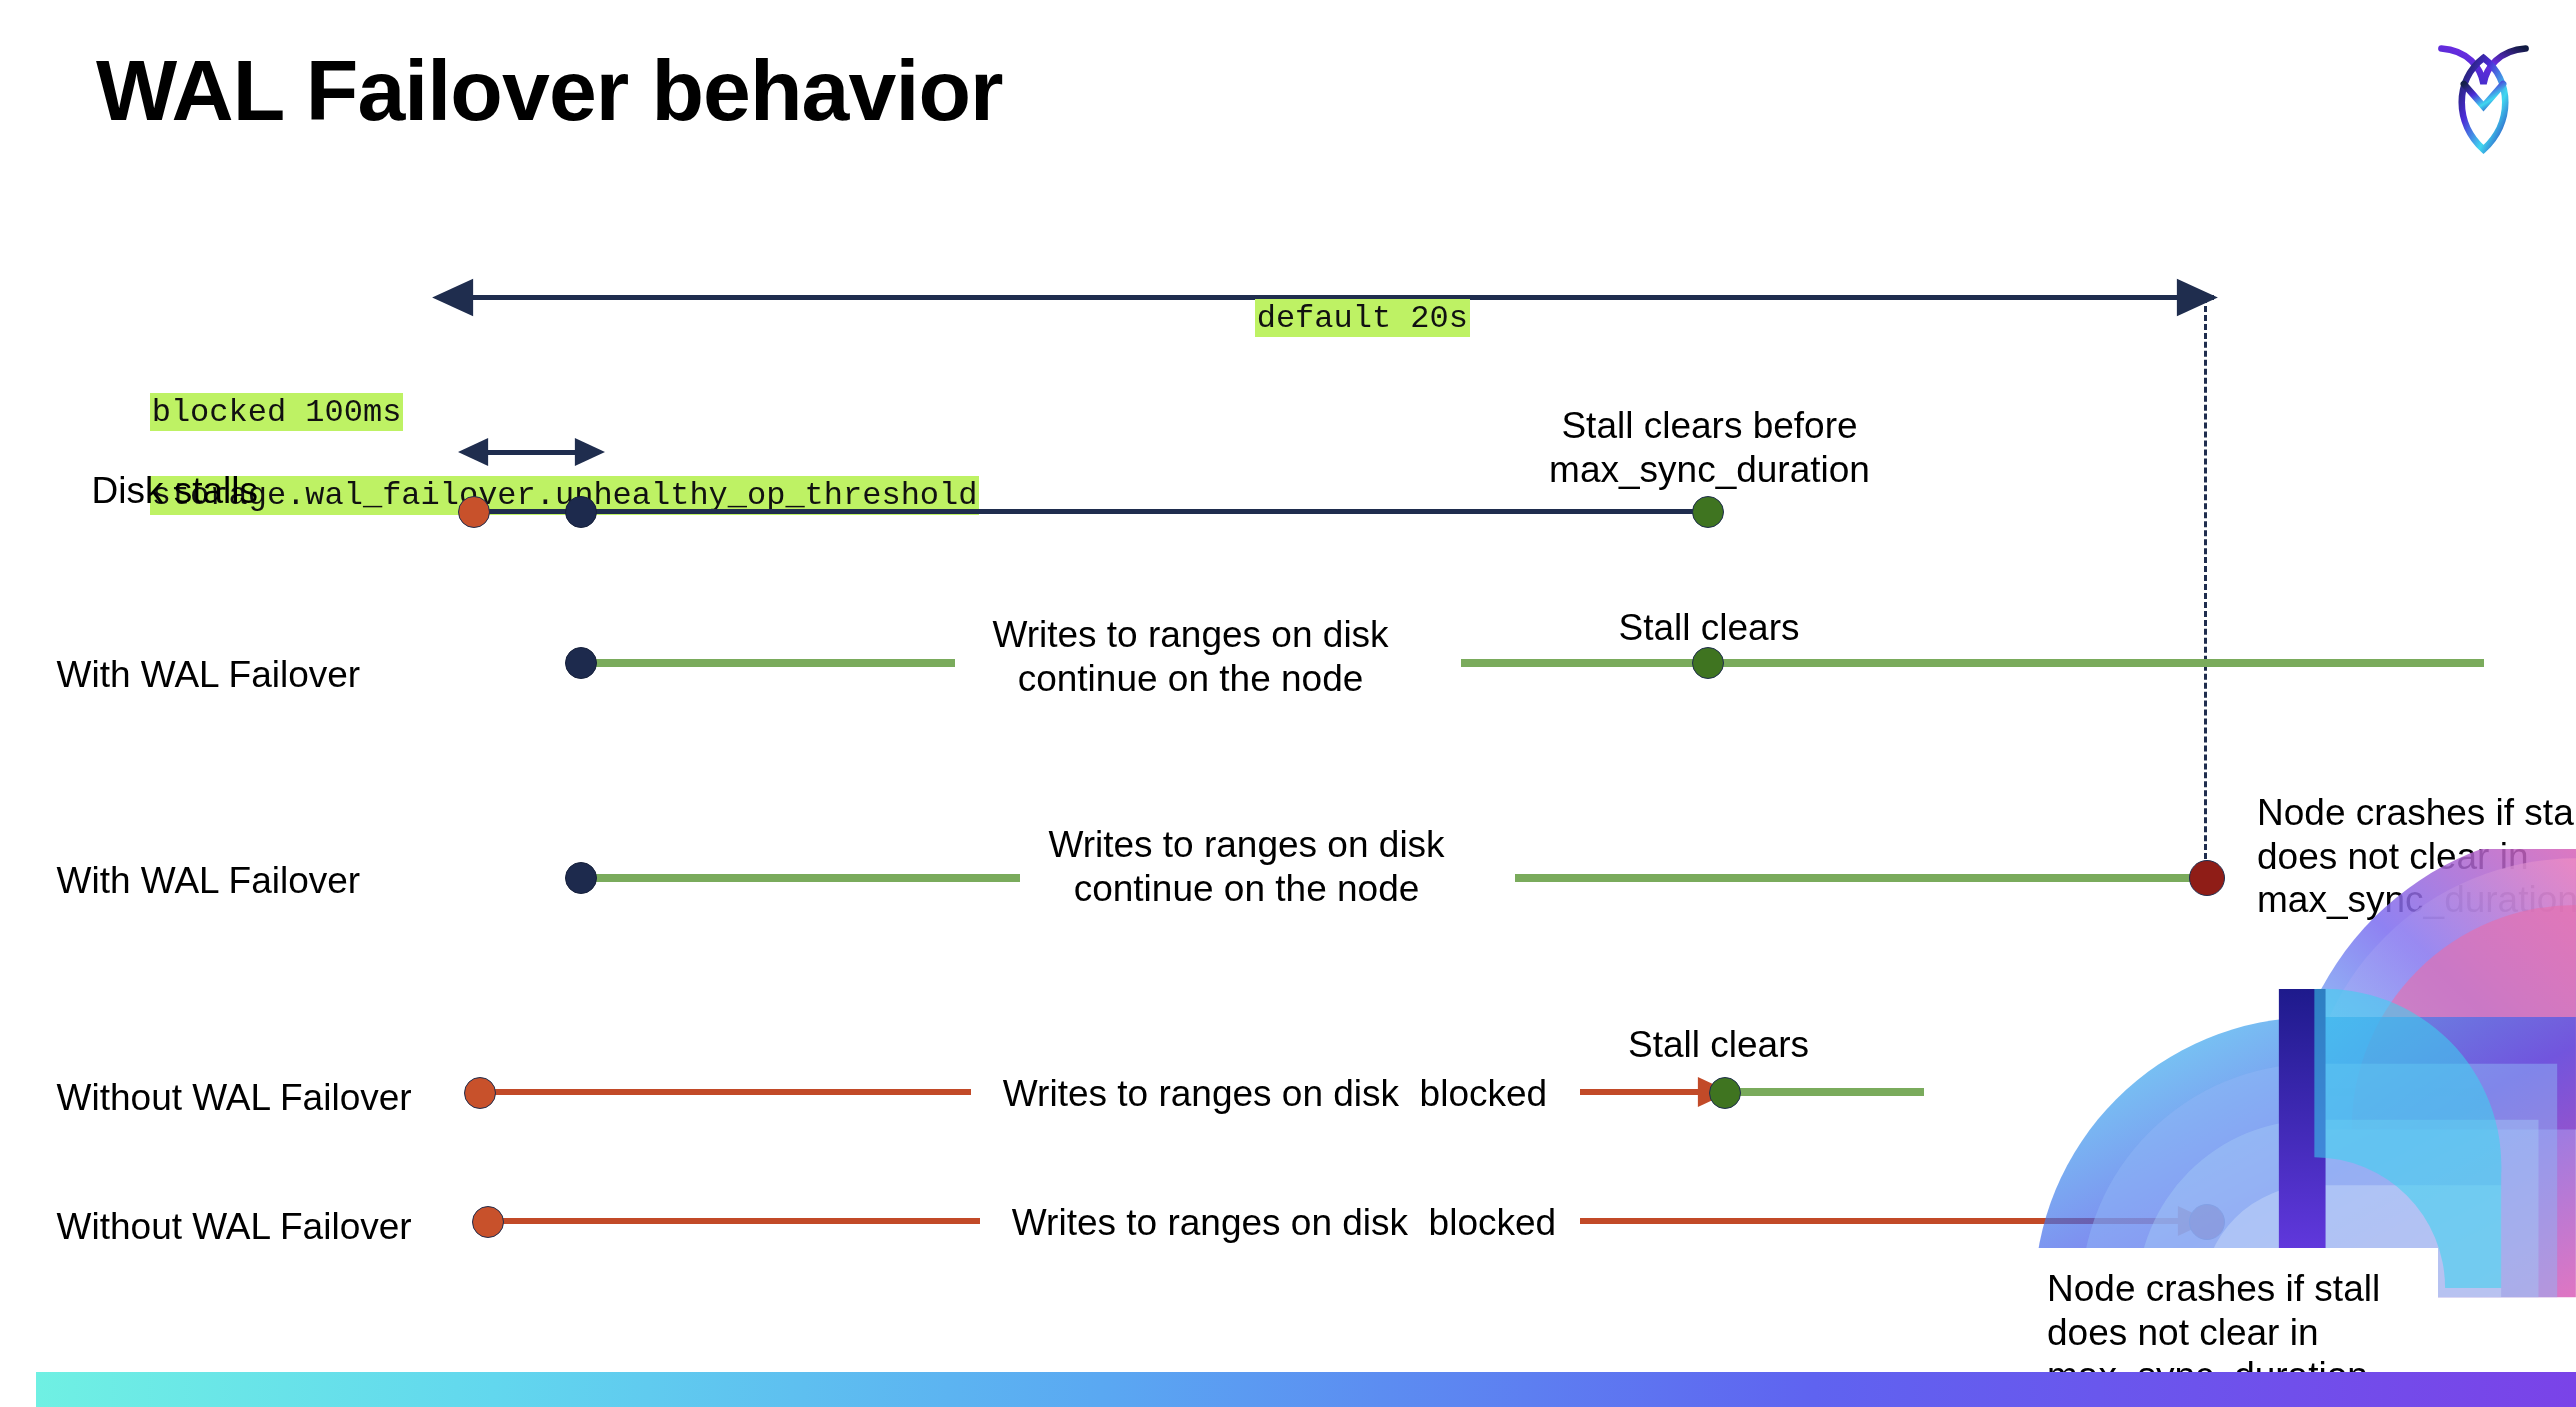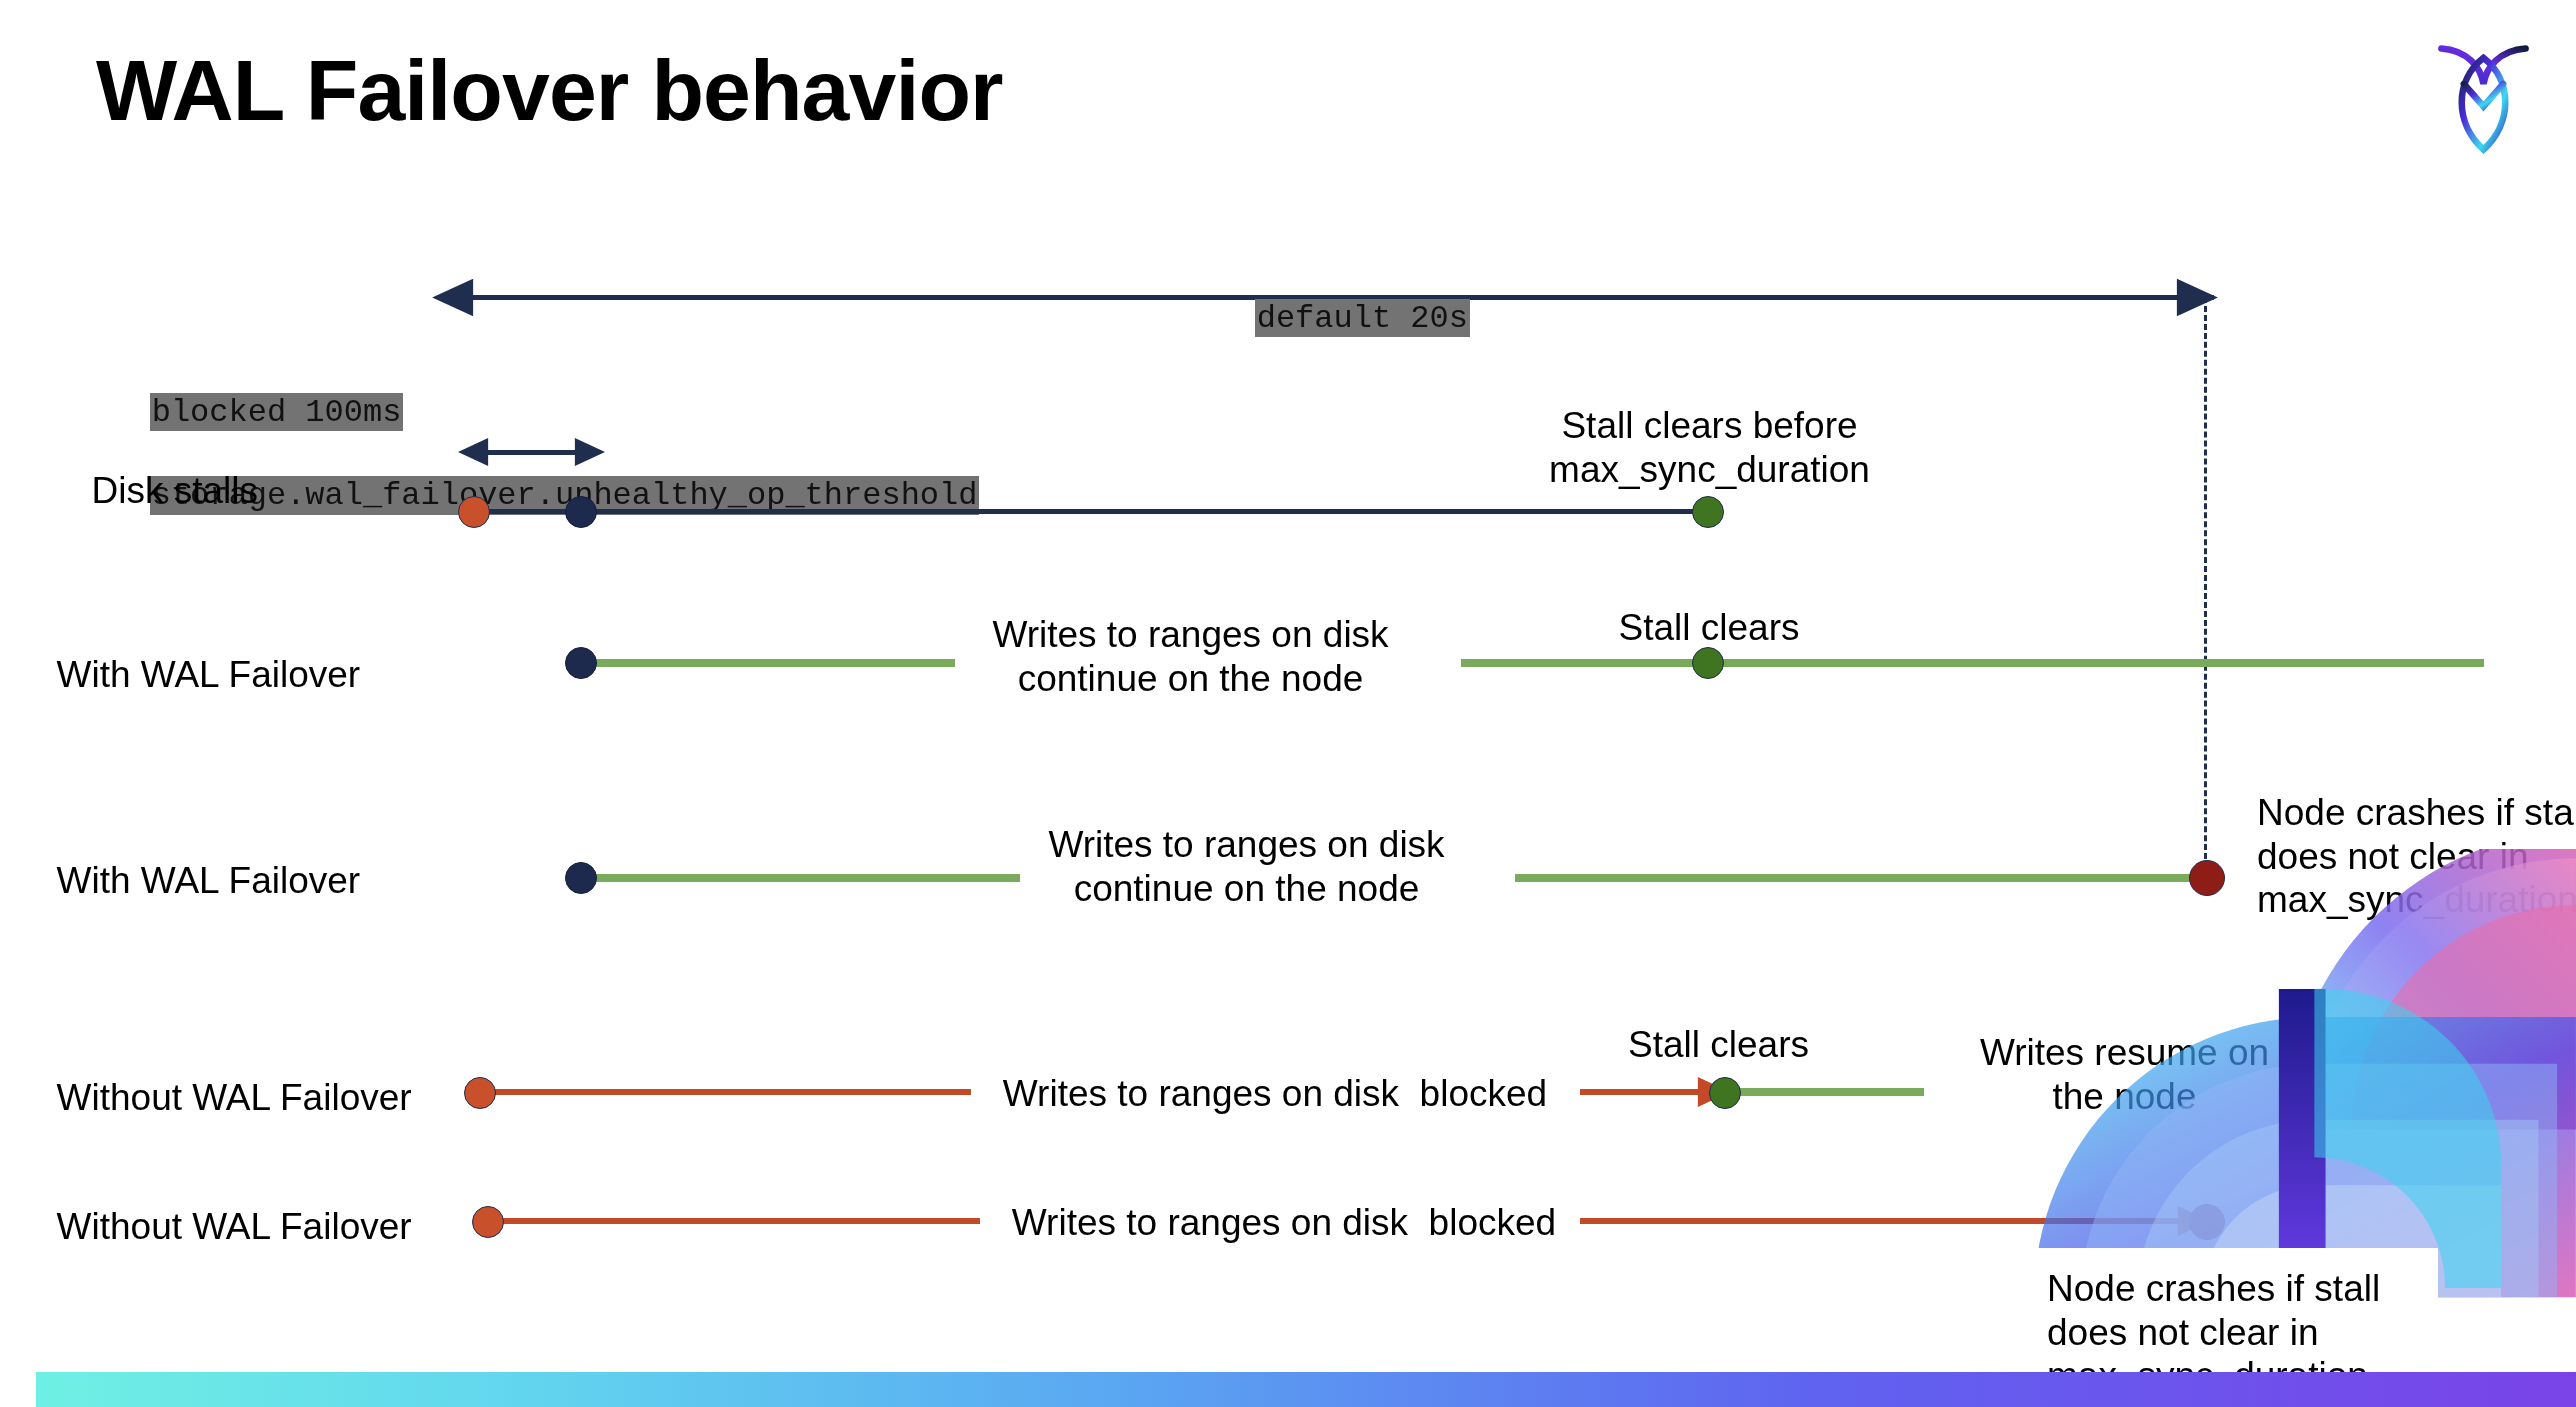--- a/index.html
+++ b/index.html
@@ -27,21 +27,21 @@
   .lbl{position:absolute;color:#000000;font-size:37px;line-height:1.18;white-space:pre;}
   .lbl.c{text-align:center;}
   .lbl.l{text-align:left;}
   .row-label{position:absolute;font-size:37px;color:#000;white-space:nowrap;}
 
   .mono{
     position:absolute;
     font-family:"Liberation Mono", monospace;
     font-size:32px;color:#111111;line-height:1.30;white-space:pre;
   }
-  .mono span{background:#737373;padding:0.9px 1.9px;}
+  .mono span{background:#bef264;padding:0.9px 1.9px;}
 
   
   .line{position:absolute;}
   .navy{background:#1f2d4e;}
   .green{background:#7aab5c;}
   .red{background:#c24a28;}
 
   
   .dot{position:absolute;border-radius:50%;border:1.9px solid #1f2d4e;box-sizing:border-box;}
   .dot-orange{background:#c8512b;}
@@ -160,22 +160,20 @@
   <svg style="position:absolute;left:1660px;top:1075px;width:34px;height:34px;" viewBox="0 0 36 36" width="34" height="34">
     <polygon points="36,18 2,2 2,34" fill="#c24a28"></polygon>
   </svg>
   <div class="line green" style="left:1701px;top:1088px;width:187px;height:8.4px;"></div>
   <div class="line green" style="left:2292px;top:1088px;width:157px;height:8.4px;"></div>
   <div class="dot dot-orange" style="left:428px;top:1077px;width:32px;height:32px;"></div>
   <div class="dot dot-green" style="left:1673px;top:1077px;width:32px;height:32px;"></div>
 
   <div class="lbl c" style="left:935px;top:1072px;width:608px;text-align:center;">Writes to ranges on disk  blocked</div>
   <div class="lbl c" style="left:1477px;top:1023px;width:411px;text-align:center;">Stall clears</div>
-  <div class="lbl c" style="left:1897px;top:1031px;width:383px;text-align:center;">Writes resume on
-the node</div>
 
   <div class="row-label l" style="left:20.6px;top:1206px;">Without WAL Failover</div>
 
   <div class="line red" style="left:456px;top:1218px;width:488px;height:5.6px;"></div>
   <div class="line red" style="left:1544px;top:1218px;width:619px;height:5.6px;"></div>
   <svg style="position:absolute;left:2140px;top:1204px;width:34px;height:34px;" viewBox="0 0 36 36" width="34" height="34">
     <polygon points="36,18 2,2 2,34" fill="#c24a28"></polygon>
   </svg>
   <div class="dot dot-orange" style="left:436px;top:1206px;width:32px;height:32px;"></div>
   <div class="dot dot-darkred" style="left:2153px;top:1204px;width:36px;height:36px;"></div>

